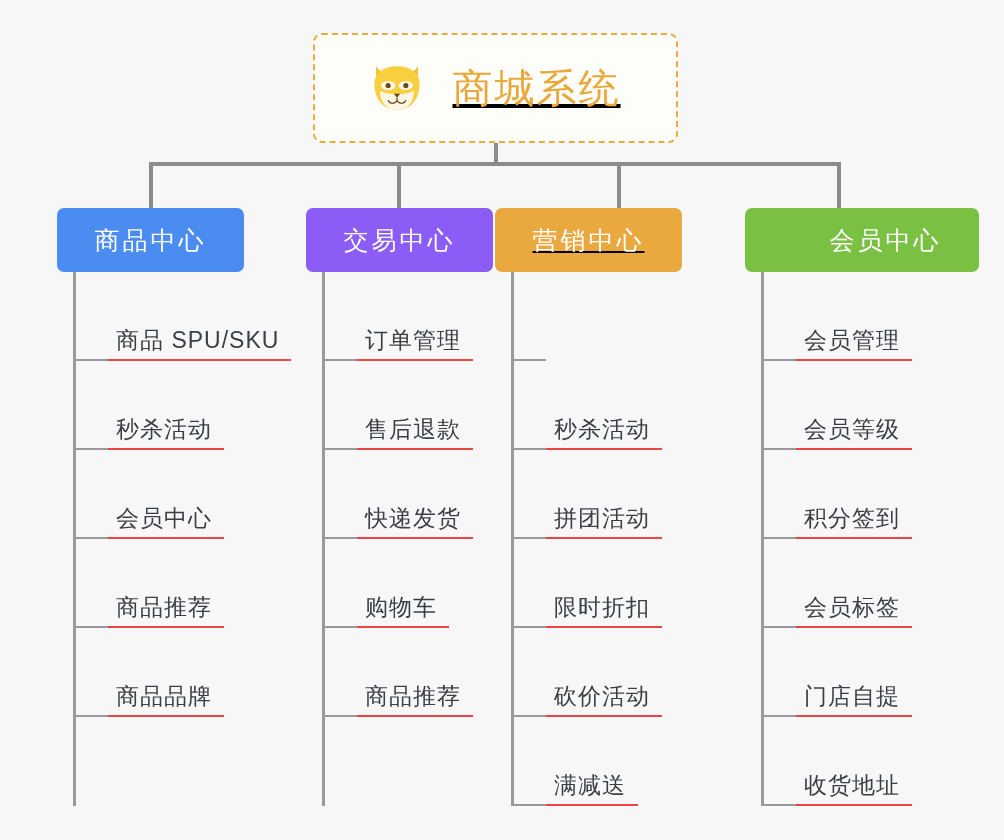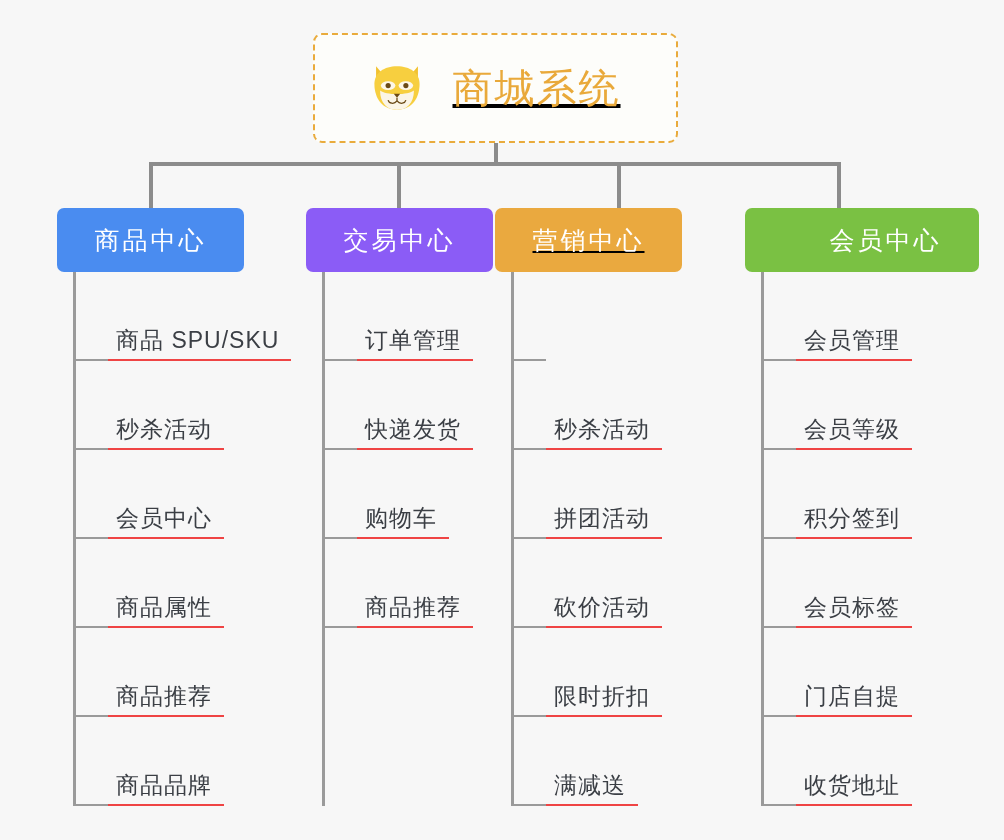--- a/index.html
+++ b/index.html
@@ -177,24 +177,20 @@
       <div class="leaf">
         <span class="leaf-rule"></span>
         <span class="leaf-label">秒杀活动</span>
       </div>
       <div class="leaf">
         <span class="leaf-rule"></span>
         <span class="leaf-label">会员中心</span>
       </div>
       <div class="leaf">
         <span class="leaf-rule"></span>
-        <span class="leaf-label">商品属性</span>
-      </div>
-      <div class="leaf">
-        <span class="leaf-rule"></span>
         <span class="leaf-label">商品推荐</span>
       </div>
       <div class="leaf">
         <span class="leaf-rule"></span>
         <span class="leaf-label">商品品牌</span>
       </div>
     </div>
   </div>
 
   <div class="column" style="left:306px;">
@@ -202,20 +198,24 @@
       <span>交易中心</span>
     </div>
     <div class="spine" style="height: 534px;"></div>
     <div class="leaf-list">
       <div class="leaf">
         <span class="leaf-rule"></span>
         <span class="leaf-label">订单管理</span>
       </div>
       <div class="leaf">
         <span class="leaf-rule"></span>
+        <span class="leaf-label">售后退款</span>
+      </div>
+      <div class="leaf">
+        <span class="leaf-rule"></span>
         <span class="leaf-label">快递发货</span>
       </div>
       <div class="leaf">
         <span class="leaf-rule"></span>
         <span class="leaf-label">购物车</span>
       </div>
       <div class="leaf">
         <span class="leaf-rule"></span>
         <span class="leaf-label">商品推荐</span>
       </div>
@@ -234,25 +234,25 @@
       <div class="leaf">
         <span class="leaf-rule"></span>
         <span class="leaf-label">秒杀活动</span>
       </div>
       <div class="leaf">
         <span class="leaf-rule"></span>
         <span class="leaf-label">拼团活动</span>
       </div>
       <div class="leaf">
         <span class="leaf-rule"></span>
+        <span class="leaf-label">限时折扣</span>
+      </div>
+      <div class="leaf">
+        <span class="leaf-rule"></span>
         <span class="leaf-label">砍价活动</span>
-      </div>
-      <div class="leaf">
-        <span class="leaf-rule"></span>
-        <span class="leaf-label">限时折扣</span>
       </div>
       <div class="leaf">
         <span class="leaf-rule"></span>
         <span class="leaf-label">满减送</span>
       </div>
     </div>
   </div>
 
   <div class="column" style="left:745px;">
     <div class="cat-block" style="background: rgb(122, 193, 67); padding-left: 47px;">

